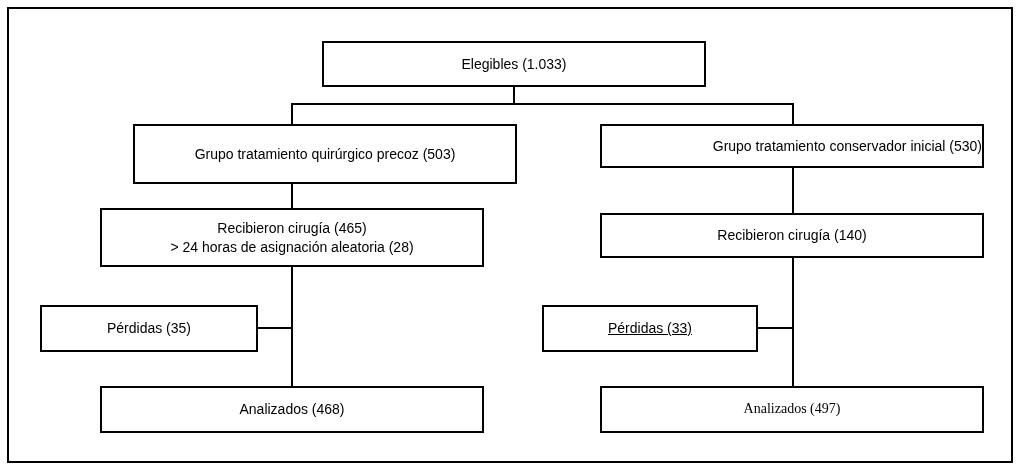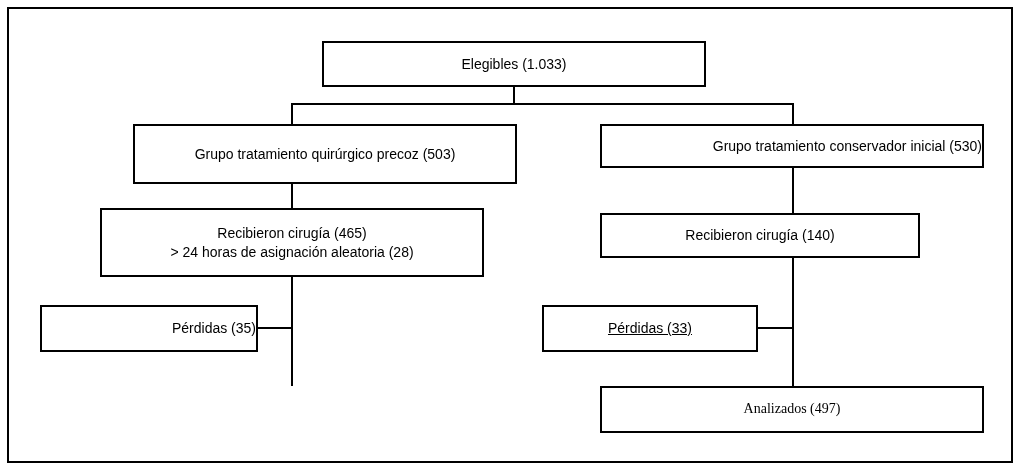--- a/index.html
+++ b/index.html
@@ -42,23 +42,23 @@
   .line {
     position: absolute;
     background: #000000;
     z-index: 1;
   }
 
   
   #box-eligible            { left: 322px; top: 41px;  width: 384px; height: 46px; }
   #box-group-early         { left: 100px; top: 124px; width: 384px; height: 60px; margin-left: 33px; }
   #box-group-conservative  { left: 600px; top: 124px; width: 384px; height: 44px; align-items: flex-end; }
-  #box-surgery-early       { left: 100px; top: 208px; width: 384px; height: 69px; }
-  #box-surgery-conservative{ left: 600px; top: 213px; width: 320px; height: 45px; }
-  #box-losses-early        { left: 40px;  top: 305px; width: 218px; height: 47px; align-items: flex-end; }
+  #box-surgery-early       { left: 100px; top: 208px; width: 384px; height: 59px; }
+  #box-surgery-conservative{ left: 600px; top: 213px; width: 384px; height: 45px; }
+  #box-losses-early        { left: 40px;  top: 305px; width: 218px; height: 47px; }
   #box-losses-conservative { left: 542px; top: 305px; width: 216px; height: 47px; text-decoration: underline; }
   #box-analyzed-early      { left: 100px; top: 386px; width: 384px; height: 47px; }
   #box-analyzed-conservative{ left: 600px; top: 386px; width: 384px; height: 47px; font-family: Liberation Serif, serif; }
 
   
   #conn-top-stub        { left: 513px; top: 87px;  width: 2px;   height: 17px; }
   #conn-split-h         { left: 291px; top: 103px; width: 503px; height: 2px;  }
   #conn-left-drop       { left: 291px; top: 103px; width: 2px;   height: 21px; }
   #conn-right-drop      { left: 792px; top: 103px; width: 2px;   height: 21px; }
   #conn-left-col-1      { left: 291px; top: 168px; width: 2px;   height: 40px; }
@@ -108,18 +108,21 @@
   </div>
 
   <div class="node" id="box-losses-early">
     <span>Pérdidas (35)</span>
   </div>
 
   <div class="node" id="box-losses-conservative">
     <span>Pérdidas (33)</span>
   </div>
 
+  <div class="node" id="box-analyzed-early">
+    <span>Analizados (468)</span>
+  </div>
 
   <div class="node" id="box-analyzed-conservative">
     <span>Analizados (497)</span>
   </div>
 
 </div>
 
 </body></html>

